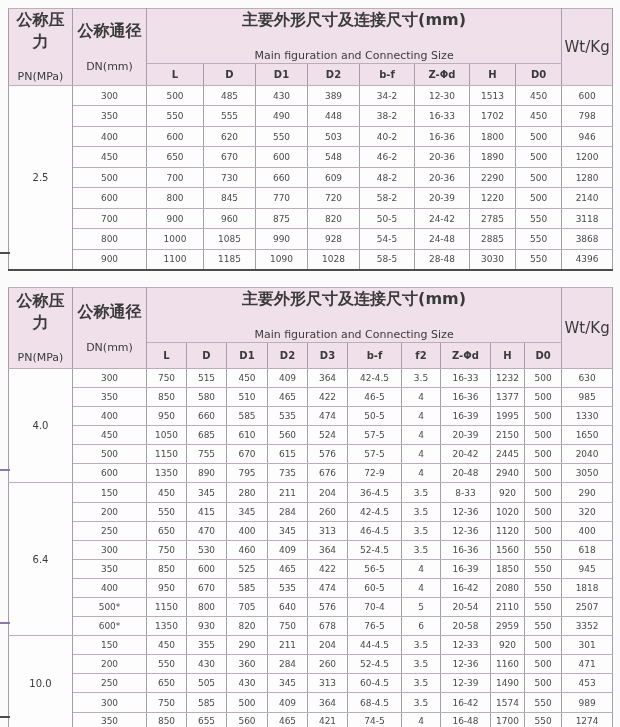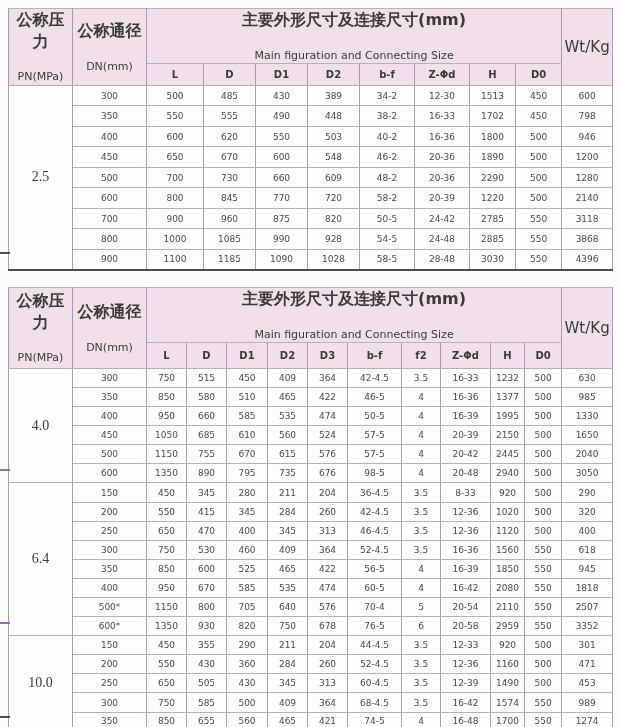--- a/index.html
+++ b/index.html
@@ -32,21 +32,21 @@
     border-bottom-color:var(--grid-h);
     text-align:center;vertical-align:middle;
     padding:0 1px;overflow:hidden;
   }
   .spec thead th{background:var(--header-bg);color:var(--ink);}
   .zh{font-size:16px;font-weight:bold;line-height:1.35;}
   .en{font-size:11px;font-weight:normal;line-height:1.3;margin-top:18px;}
   th.subcol{font-size:10px;font-weight:bold;}
   th.wt-th{font-size:15px;font-weight:normal;}
   .spec td{font-size:9px;color:var(--num);}
-  td.pn-cell{font-size:14px;color:var(--ink);font-family:Liberation Serif, serif;}
+  td.pn-cell{font-size:10px;color:var(--ink);}
   #t1 thead tr.main-row{height:38px;}
   #t1 thead tr.subrow{height:22px;}
   #t1 tbody tr{height:20.5px;}
   #t2 thead tr.main-row{height:42px;}
   #t2 thead tr.subrow{height:26px;}
   #t2 tbody tr{height:19.1px;}
   tr.group-start > td{border-top:1.5px solid var(--sep);}
 
   .edge-mark{position:absolute;left:0;width:10px;}
   .edge-dark{height:2px;background:var(--heavy);}
@@ -328,21 +328,21 @@
           <td>500</td>
           <td>2040</td>
         </tr>
         <tr>
           <td>600</td>
           <td>1350</td>
           <td>890</td>
           <td>795</td>
           <td>735</td>
           <td>676</td>
-          <td>98-5</td>
+          <td>72-9</td>
           <td>4</td>
           <td>20-48</td>
           <td>2940</td>
           <td>500</td>
           <td>3050</td>
         </tr>
         <tr class="group-start">
           <td rowspan="8" class="pn-cell">6.4</td>
           <td>150</td>
           <td>450</td>

